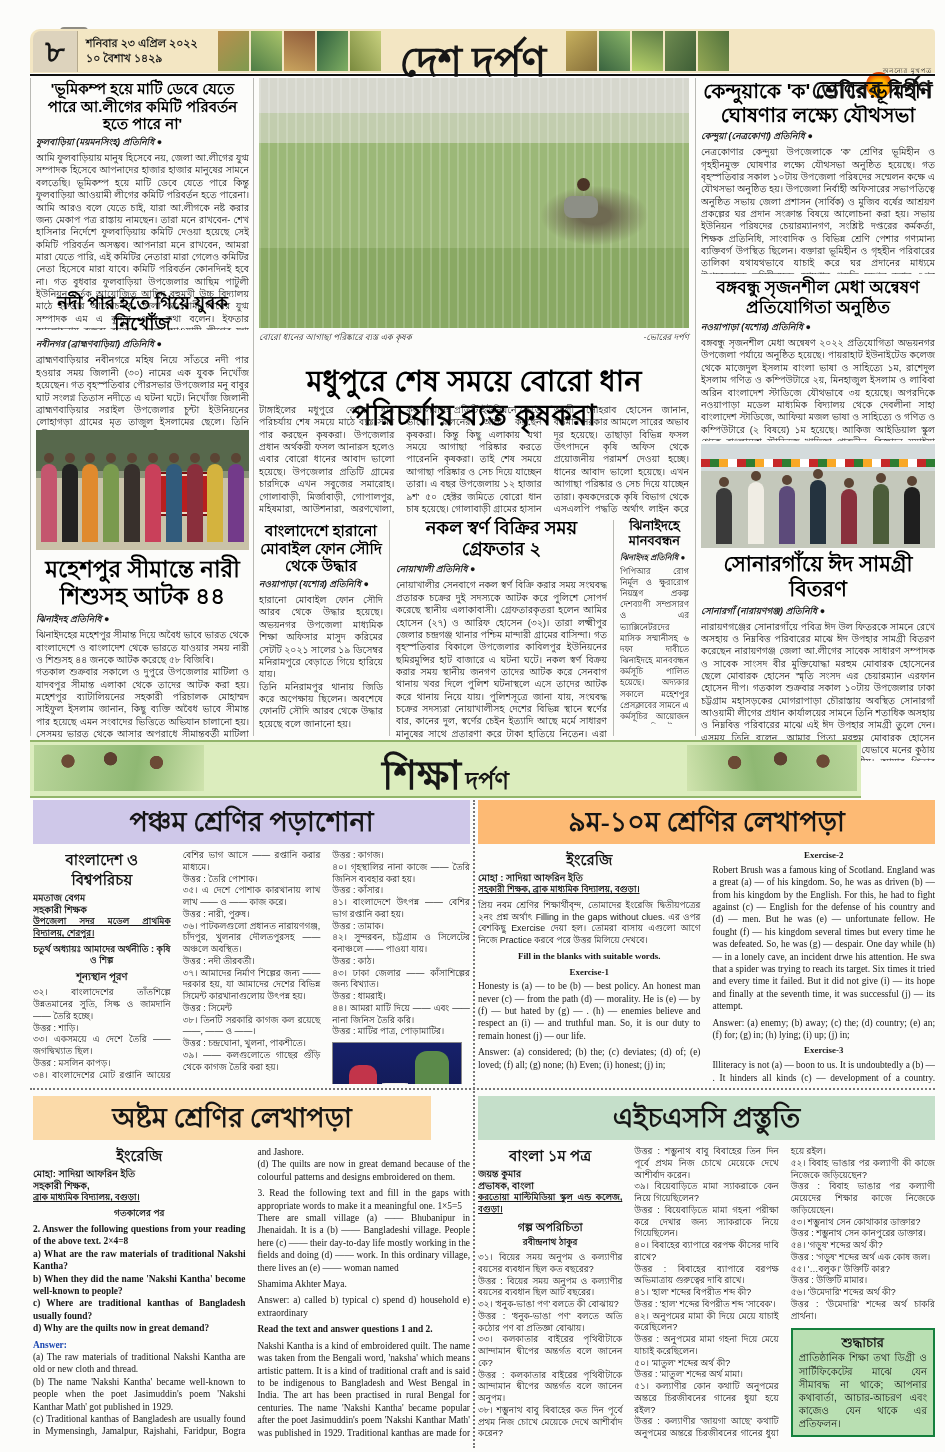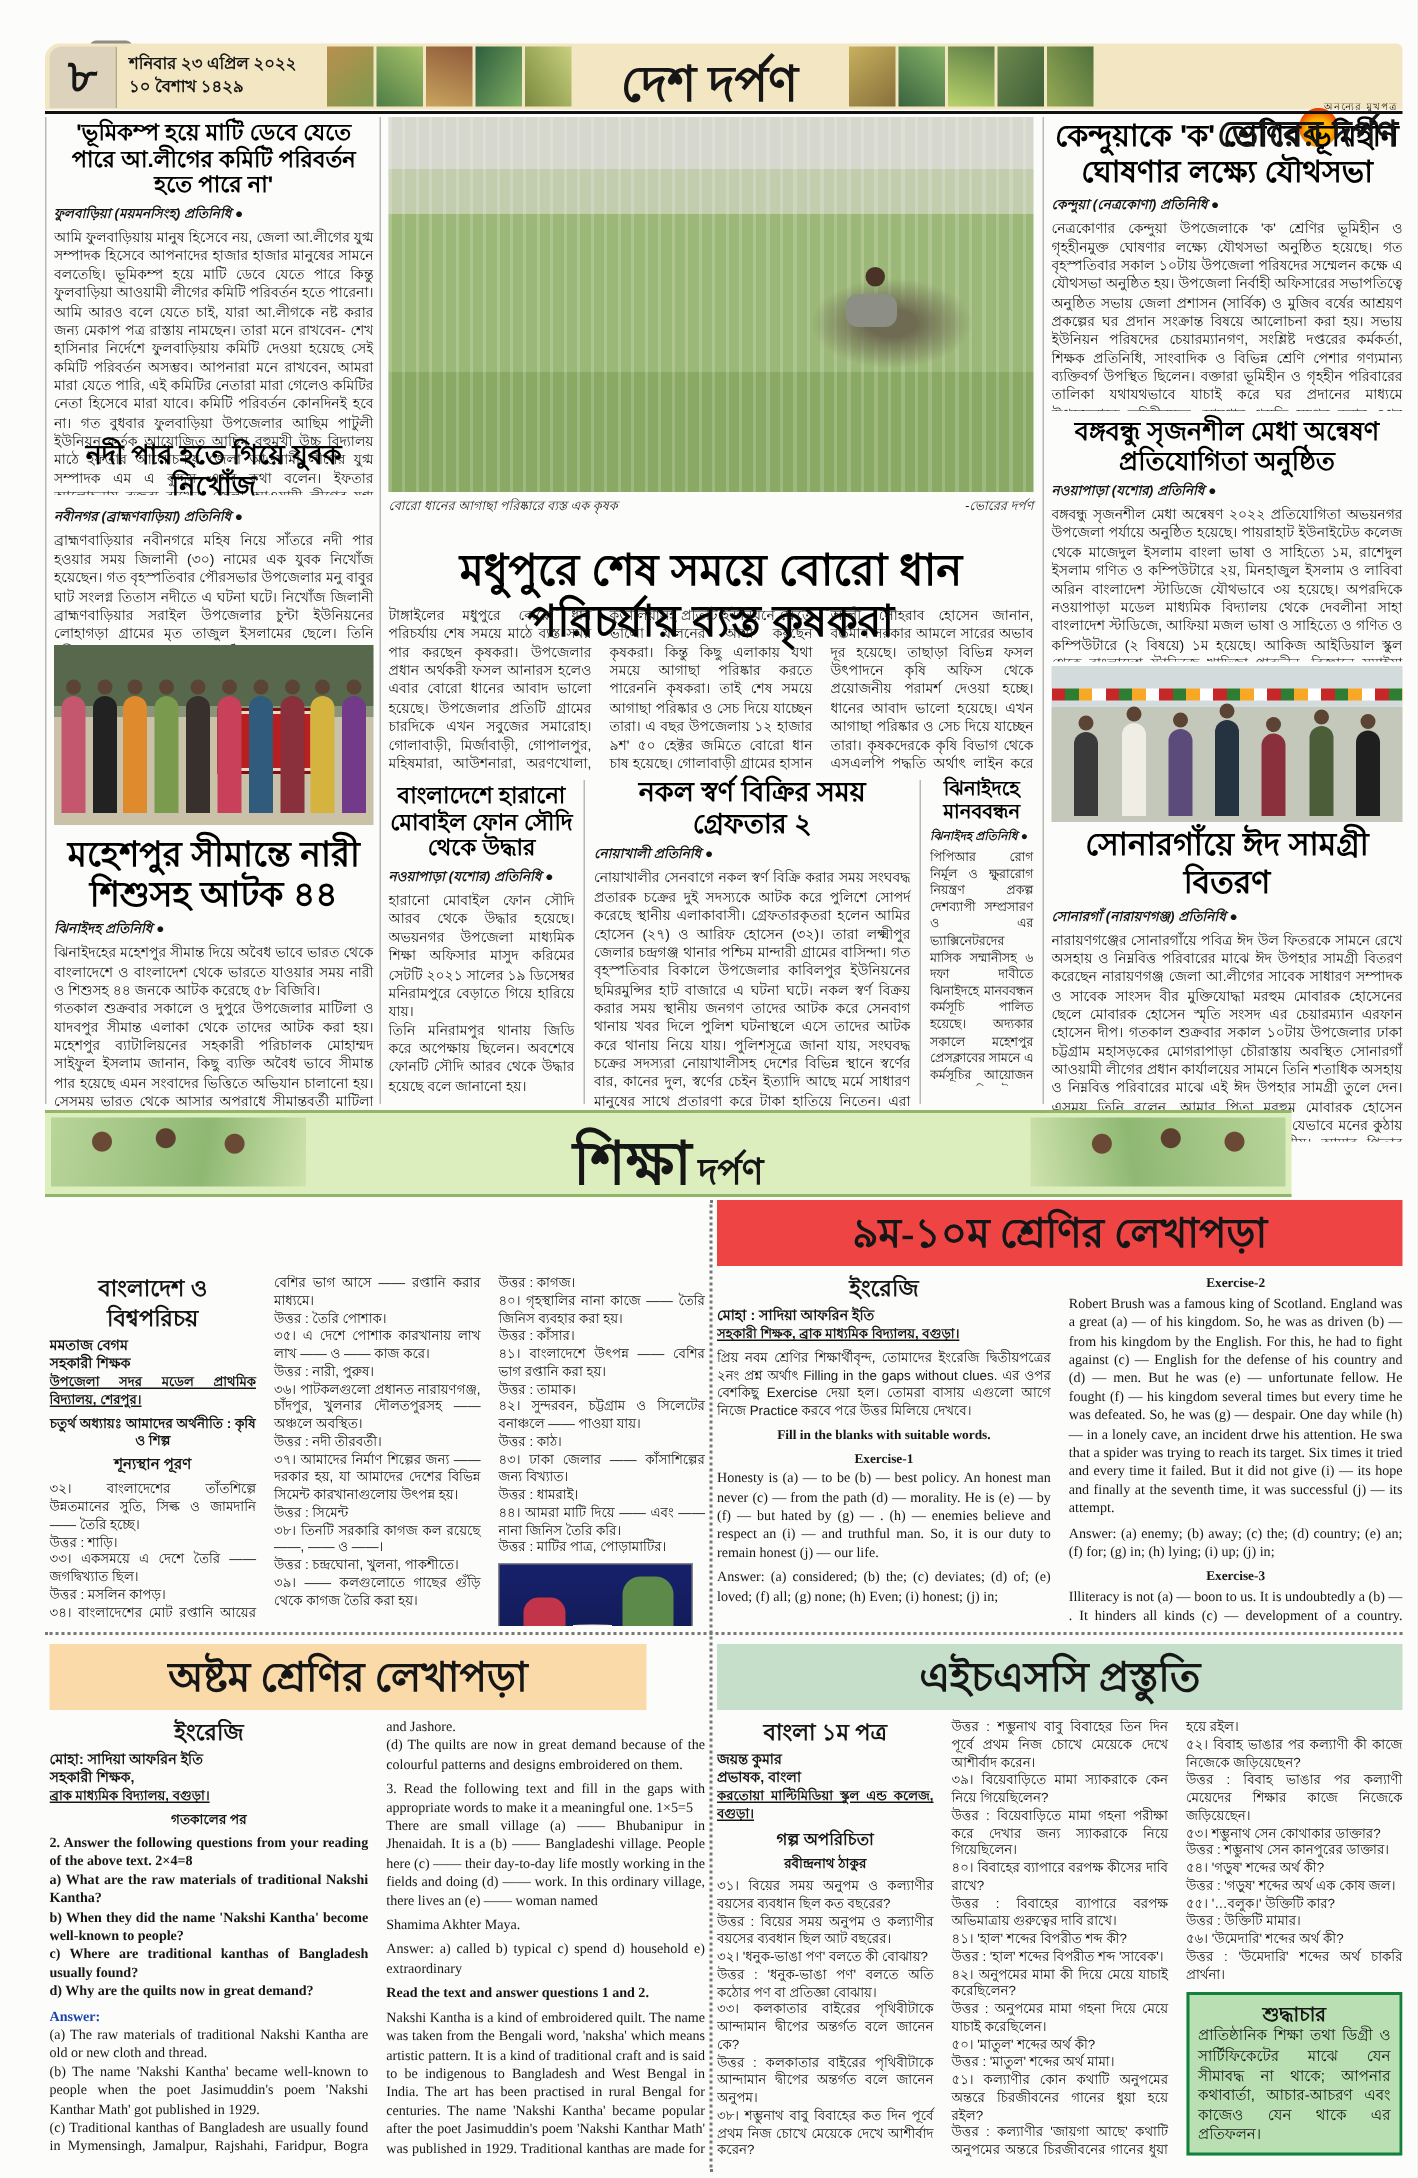--- a/index.html
+++ b/index.html
@@ -7,21 +7,21 @@
         font-family:"Liberation Sans",sans-serif;color:#161616;overflow:hidden;}
   .abs{position:absolute;}
   
   .mast-band{left:30px;top:29px;width:905px;height:44px;background:#f3e6c3;border-radius:10px 4px 0 0;}
   .mast-tab{left:60px;top:27px;width:28px;height:8px;background:#8f8c83;border-radius:4px 4px 0 0;}
   .pageno{left:33px;top:31px;width:44px;height:41px;background:#ddd3bd;border-right:1px solid #b5a98c;
           font-size:30px;font-weight:bold;text-align:center;line-height:41px;border-radius:8px 0 0 0;}
   .dateblk{left:86px;top:36px;width:130px;font-size:11px;font-weight:bold;line-height:1.35;}
   .strip{top:31px;height:40px;display:flex;gap:2px;}
   .strip div{width:31px;height:40px;}
-  .mast-title{left:383px;top:30px;width:180px;font-size:33px;font-weight:800;text-align:center;
+  .mast-title{left:383px;top:30px;width:180px;font-size:41px;font-weight:800;text-align:center;
               font-family:"Liberation Serif",serif;}
   .brandbox{left:770px;top:30px;width:162px;height:42px;text-align:right;margin-top:36px;}
   .tagline{font-size:6.5px;letter-spacing:1px;}
   .brand{position:relative;font-size:24px;font-weight:800;line-height:1.05;z-index:1;}
   .sun{position:absolute;left:96px;top:6px;width:26px;height:26px;border-radius:50%;
        background:radial-gradient(circle at 50% 60%, #ffb300 0 40%, #e63900 75%, #c32a00 100%);z-index:0;}
   .mastrule{left:30px;top:74px;width:905px;height:2px;background:#111;}
   
   .hl{font-weight:800;text-align:center;line-height:1.18;color:#000;}
   .byline{font-size:9px;font-weight:bold;font-style:italic;margin:2px 0 2px 0;}
@@ -54,21 +54,21 @@
   .edu-title .w1{font-size:40px;font-family:"Liberation Serif",serif;}
   .edu-title .w2{font-size:24px;font-family:"Liberation Serif",serif;}
   .edu-img{position:absolute;top:3px;height:46px;width:170px;background:
       radial-gradient(14px 14px at 20% 35%, #6b4a35 0 45%, transparent 50%),
       radial-gradient(14px 14px at 45% 30%, #5d4030 0 45%, transparent 50%),
       radial-gradient(14px 14px at 72% 38%, #6b4a35 0 45%, transparent 50%),
       linear-gradient(100deg,#b9d59a, #8fb873 60%, #cfe3ad);}
   .sec-head{font-weight:800;text-align:center;font-size:27px;line-height:44px;height:44px;overflow:hidden;
             font-family:"Liberation Serif",serif;}
   .sec5{background:#cfc8e9;}
-  .sec910{background:#ef4444;}
+  .sec910{background:#fdba74;}
   .sec8{background:#fbdaa9;}
   .sechsc{background:#c5dfca;}
   .edu-cols{font-size:8.9px;line-height:1.32;text-align:justify;overflow:hidden;column-gap:12px;}
   .cols3{column-count:3;}
   .cols2{column-count:2;}
   .edu-subject{font-size:15px;font-weight:800;text-align:center;margin-bottom:2px;column-span:none;}
   .edu-teacher{font-size:9.5px;font-weight:bold;line-height:1.3;white-space:pre-line;}
   .edu-school{font-size:8.8px;font-weight:bold;text-decoration:underline;margin-bottom:4px;white-space:pre-line;}
   .edu-chapter{font-size:9px;font-weight:bold;text-align:center;margin:3px 0;white-space:pre-line;}
   .edu-subhead{font-size:10px;font-weight:bold;text-align:center;margin:2px 0 4px 0;}
@@ -224,20 +224,21 @@
     <div class="edu-img" style="right:4px;transform:scaleX(-1);"></div>
     <div class="edu-title">
       <span class="w1">শিক্ষা</span>
       <span class="w2">দর্পণ</span>
     </div>
   </div>
 
   <div class="abs dotrule" style="left:30px;top:1088px;width:905px;height:0;"></div>
   <div class="abs dashv" style="left:473px;top:800px;width:0;height:648px;"></div>
 
+  <div class="abs sec-head sec5" style="left:33px;top:800px;width:437px;">পঞ্চম শ্রেণির পড়াশোনা</div>
   <div class="abs edu-cols cols3" style="left:33px;top:850px;width:437px;height:234px;">
     <div class="edu-subject">বাংলাদেশ ও বিশ্বপরিচয়</div>
     <div class="edu-teacher">মমতাজ বেগম
 সহকারী শিক্ষক</div>
     <div class="edu-school">উপজেলা সদর মডেল প্রাথমিক বিদ্যালয়, শেরপুর।</div>
     <div class="edu-chapter">চতুর্থ অধ্যায়ঃ আমাদের অর্থনীতি : কৃষি ও শিল্প</div>
     <div class="edu-subhead">শূন্যস্থান পূরণ</div>
     <div class="qa">৩২। বাংলাদেশের তাঁতশিল্পে উন্নতমানের সুতি, সিল্ক ও জামদানি —— তৈরি হচ্ছে।
 উত্তর : শাড়ি।
 ৩৩। একসময়ে এ দেশে তৈরি —— জগদ্বিখ্যাত ছিল।

